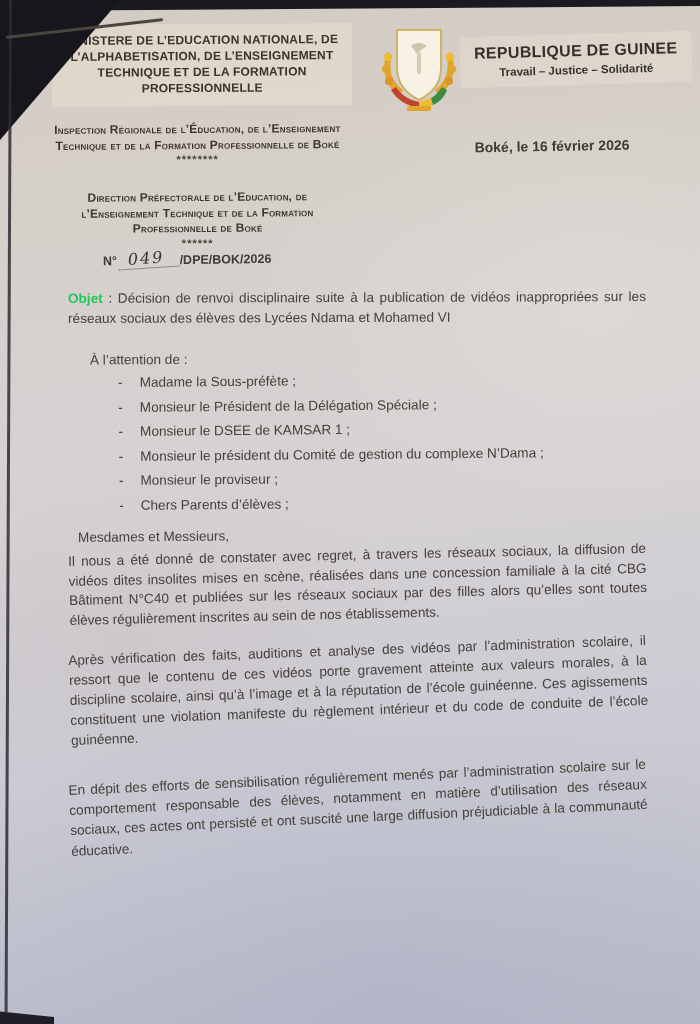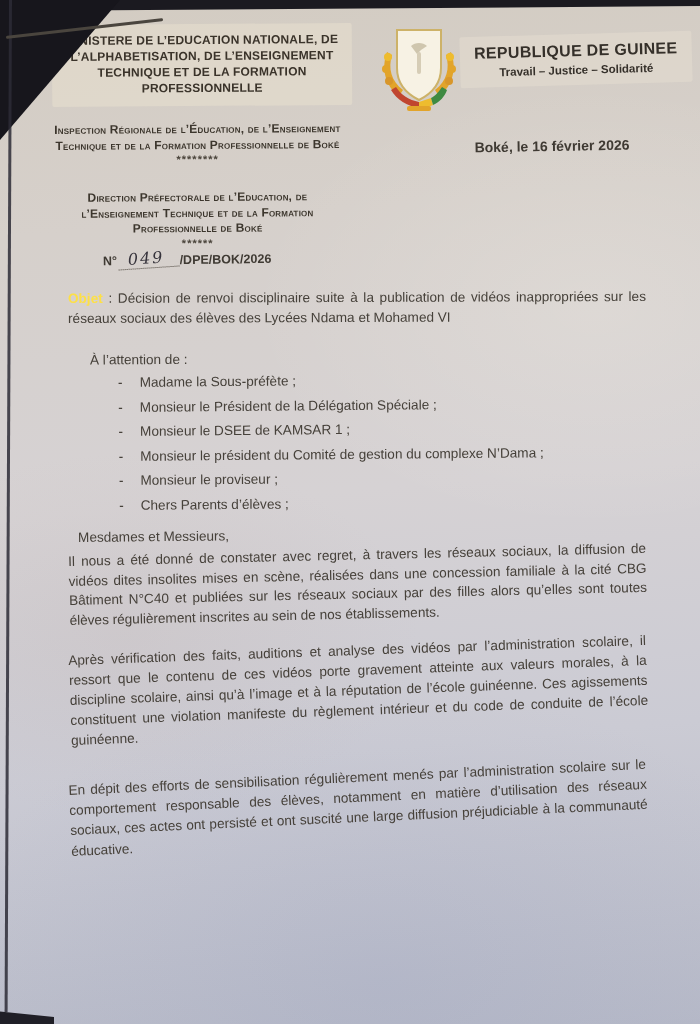--- a/index.html
+++ b/index.html
@@ -78,21 +78,21 @@
     color:#36333b; padding:0 14px 0 10px; margin:0 1px;
     border-bottom:1.6px dotted #4a443b; transform:rotate(-3deg) translateY(-1px);
   }
 
   
   .body-flow { position:absolute; left:68px; top:288px; width:578px; z-index:4;
     color:#46413a; font-size:13.6px; }
 
   .para { text-align:justify; line-height:19.6px; }
   .subject-para { transform:rotate(-0.2deg); }
-  .subject-label { font-weight:bold; color:#fde047; }
+  .subject-label { font-weight:bold; color:#22c55e; }
 
   .attention-heading { margin-top:24px; margin-left:22px; transform:rotate(-0.3deg); }
 
   .recipients { list-style:none; margin-top:9px; margin-left:50px; transform:rotate(-0.5deg);
     transform-origin:left top; }
   .recipients li { display:flex; gap:17px; line-height:16px; margin-bottom:8.5px; }
   .recipients li::before { content:"-"; }
 
   .salutation { margin-top:13px; margin-left:10px; transform:rotate(-0.6deg); }
 

